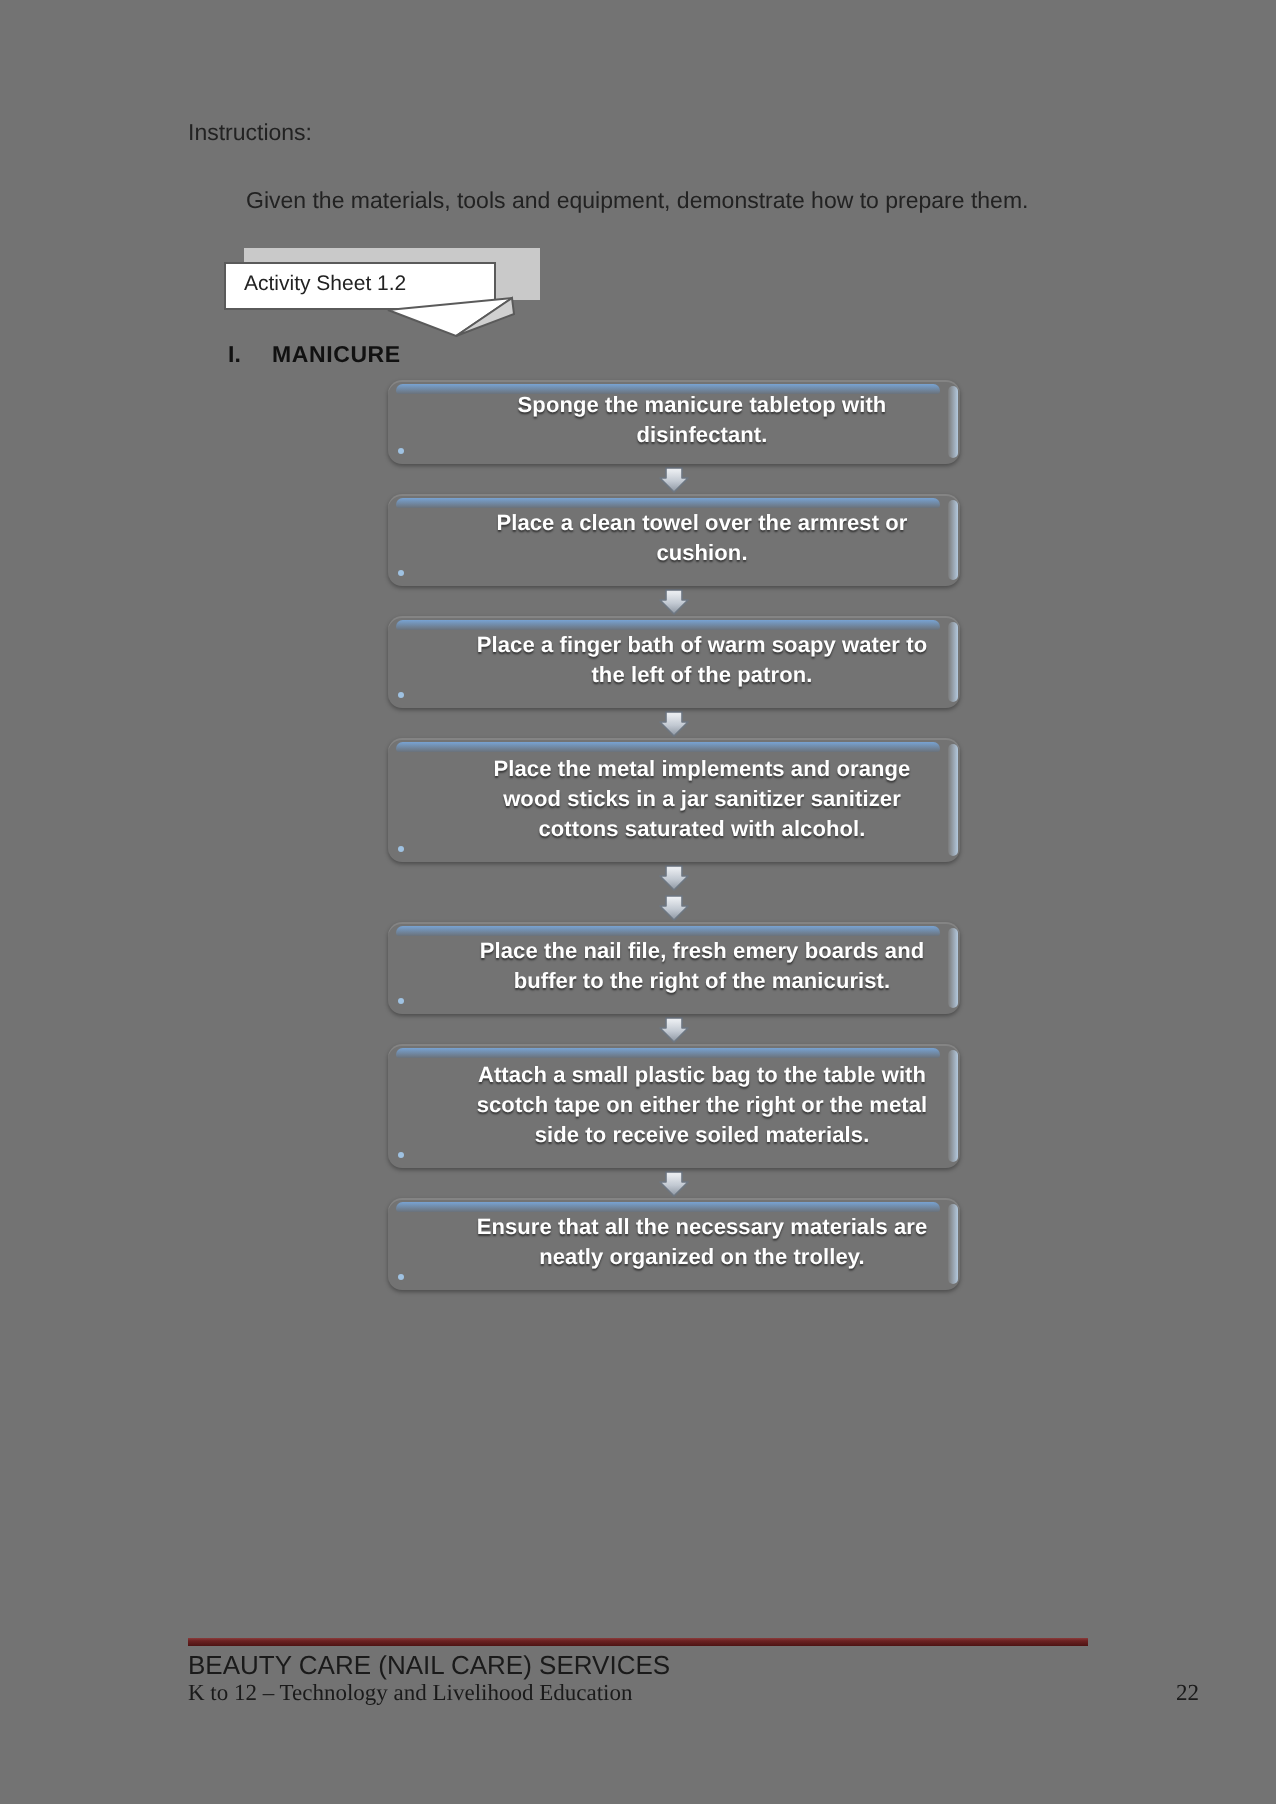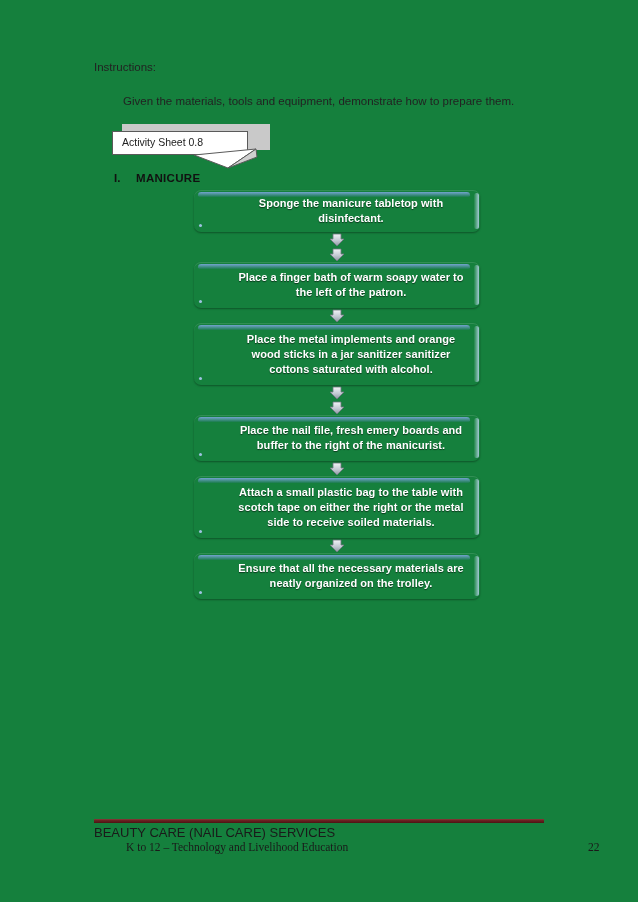--- a/index.html
+++ b/index.html
@@ -14,21 +14,21 @@
     position: relative;
     overflow: hidden;
     font-family: "Liberation Sans", sans-serif;
     color: #1a1a1a;
     -webkit-font-smoothing: antialiased;
   }
 
   .page {
     position: absolute;
     inset: 0;
-    background: #15803d;
+    background: #737373;
   }
 
   
   .instructions-label {
     position: absolute;
     left: 94px;
     top: 60px;
     font-size: 11.5px;
     line-height: 14px;
     color: #222222;
@@ -221,21 +221,20 @@
   }
   .footer-line2 {
     position: absolute;
     left: 94px;
     top: 840px;
     font-family: "Liberation Serif", serif;
     font-size: 11.5px;
     line-height: 14px;
     color: #1a1a1a;
     white-space: nowrap;
-    margin-left: 32px;
   }
   .footer-page {
     position: absolute;
     left: 588px;
     top: 840px;
     font-family: "Liberation Serif", serif;
     font-size: 11.5px;
     line-height: 14px;
     color: #1a1a1a;
   }
@@ -245,21 +244,21 @@
 
 <div class="page">
 
   <div class="instructions-label">Instructions:</div>
 
   <div class="instructions-body">Given the materials, tools and equipment, demonstrate how to prepare them.</div>
 
   <div class="callout-wrap">
     <div class="callout-shadow"></div>
     <div class="callout-box"></div>
-    <div class="callout-text">Activity Sheet 0.8</div>
+    <div class="callout-text">Activity Sheet 1.2</div>
     <svg class="callout-tail" viewBox="0 0 68 22" width="68" height="22">
       <polygon points="0,7 62,1 34,20" fill="#ffffff" stroke="#5a5a5a" stroke-width="1"></polygon>
       <polygon points="62,1 63,9 34,20" fill="#d0d0d0" stroke="#5a5a5a" stroke-width="1"></polygon>
     </svg>
   </div>
 
   <div class="section-num">I.</div>
   <div class="section-title">MANICURE</div>
 
   <div class="flow" id="flow-root">
@@ -272,20 +271,24 @@
           <defs>
             <linearGradient id="ag" x1="0" y1="0" x2="0" y2="1">
               <stop offset="0%" stop-color="#f2f4f7"></stop>
               <stop offset="55%" stop-color="#c2c9d2"></stop>
               <stop offset="100%" stop-color="#8d96a2"></stop>
             </linearGradient>
           </defs>
           <path d="M4 1 H12 V6 H15 L8 13 L1 6 H4 Z" fill="url(#ag)" stroke="#6e7782" stroke-width="0.8" stroke-linejoin="round"></path>
         </svg>
       </div>
+      <div class="flow-box" style="min-height: 46px;">
+        <div class="flow-text">Place a clean towel over the armrest or cushion.</div>
+        <span class="flow-dot"></span>
+      </div>
       <div class="flow-arrow">
         <svg width="16" height="14" viewBox="0 0 16 14">
           <defs>
             <linearGradient id="ag" x1="0" y1="0" x2="0" y2="1">
               <stop offset="0%" stop-color="#f2f4f7"></stop>
               <stop offset="55%" stop-color="#c2c9d2"></stop>
               <stop offset="100%" stop-color="#8d96a2"></stop>
             </linearGradient>
           </defs>
           <path d="M4 1 H12 V6 H15 L8 13 L1 6 H4 Z" fill="url(#ag)" stroke="#6e7782" stroke-width="0.8" stroke-linejoin="round"></path>

